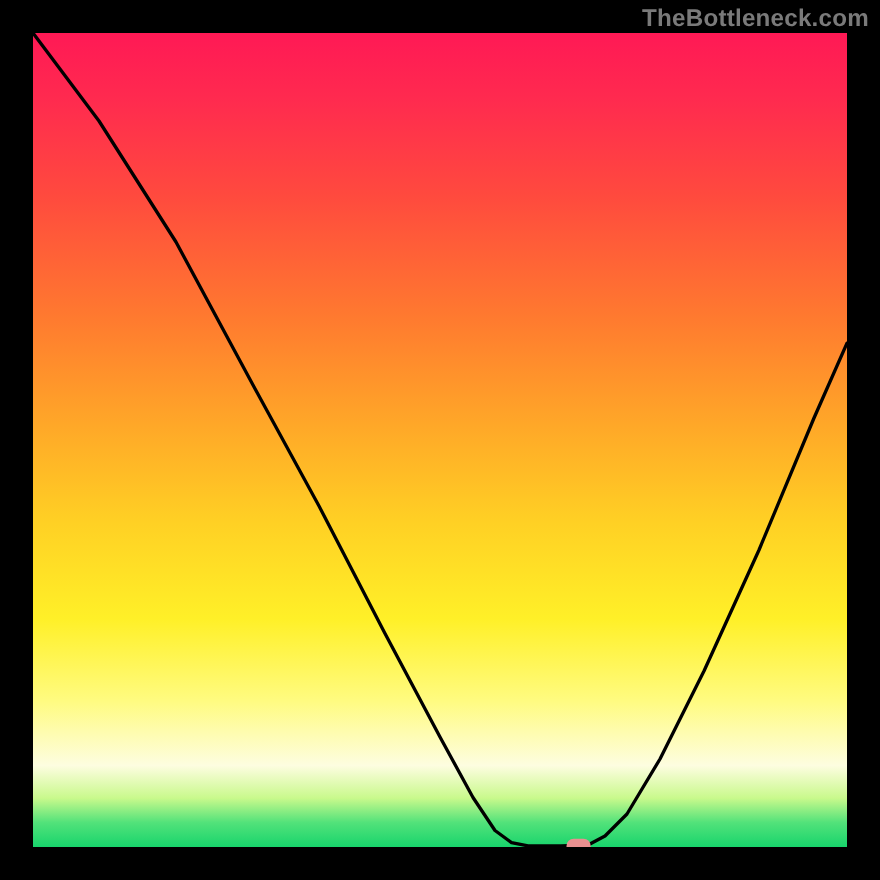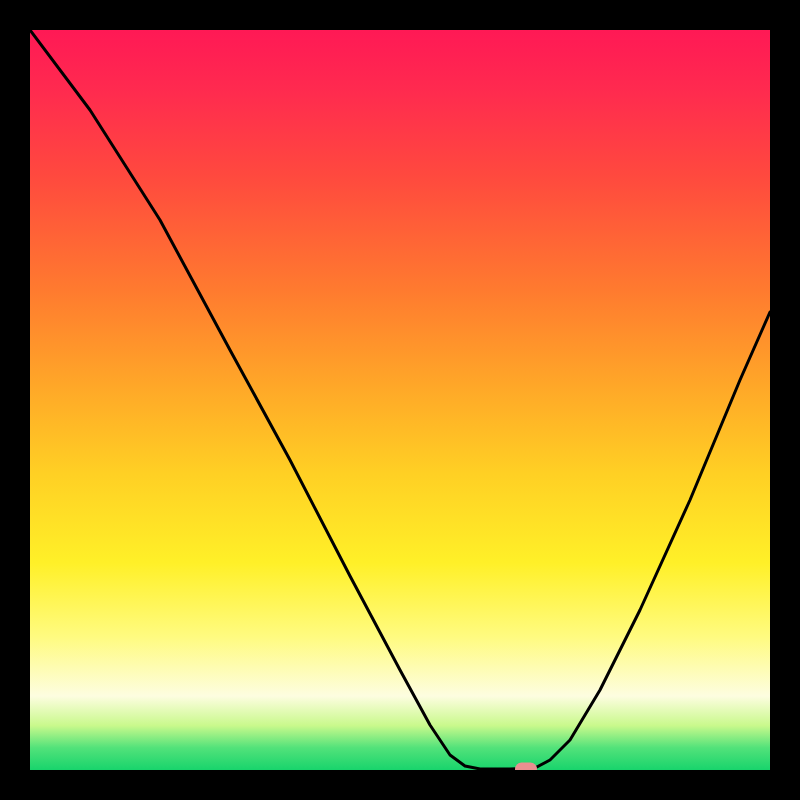--- a/index.html
+++ b/index.html
@@ -69,20 +69,21 @@
     background: #e99090;
     border-radius: 7px;
     z-index: 6;
     transform: translate(-50%, -50%);
   }
 </style>
 </head>
 <body>
 
 <div class="frame">
+  <div class="watermark">TheBottleneck.com</div>
 
   <div class="plot-area">
     <div class="gradient"></div>
 
     <svg class="curve" viewBox="0 0 740 740" preserveAspectRatio="none">
       <path id="curve-path" fill="none" stroke="#000000" stroke-width="3" stroke-linecap="round" stroke-linejoin="round" d="M0 0 L60 80 L130 190 L200 320 L260 430 L320 546 L370 640 L400 695 L420 725 L435 736 L450 739 L480 739 L505 738 L520 730 L540 710 L570 660 L610 580 L660 470 L710 350 L740 282"></path>
     </svg>
 
     <div class="marker" id="marker" style="left: 496px; top: 739px; background: rgb(233, 144, 144);"></div>
   </div>

